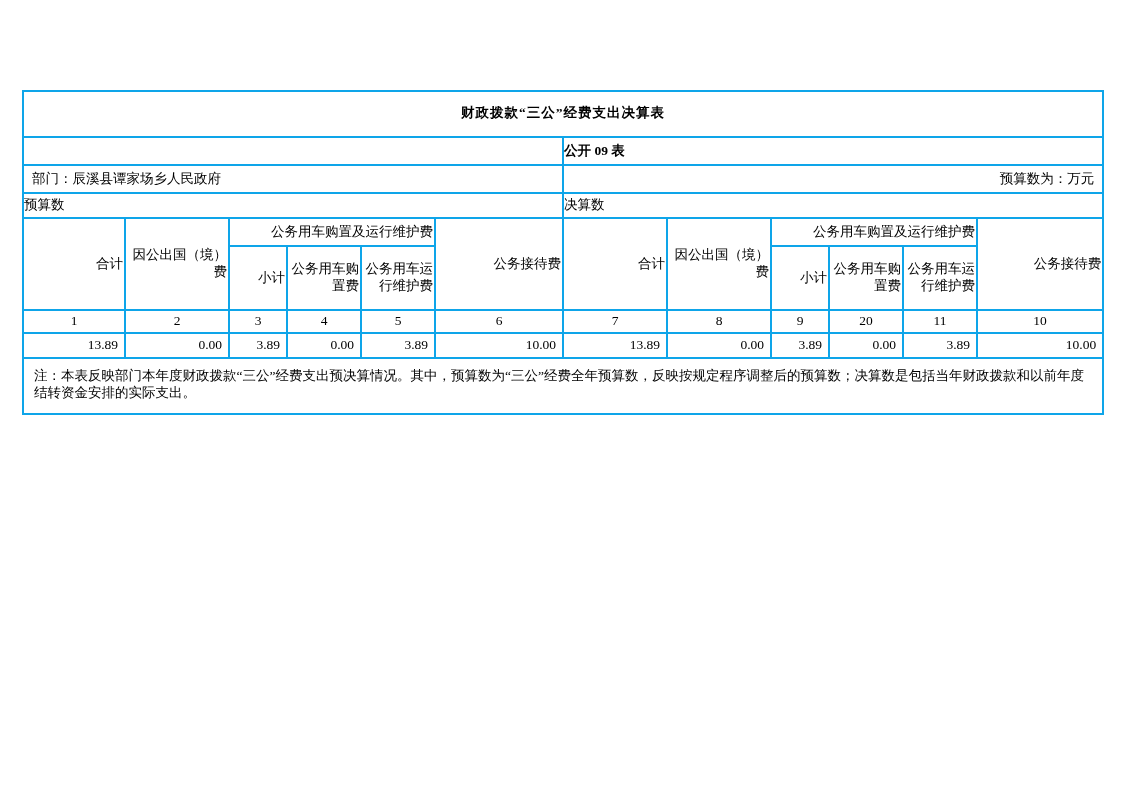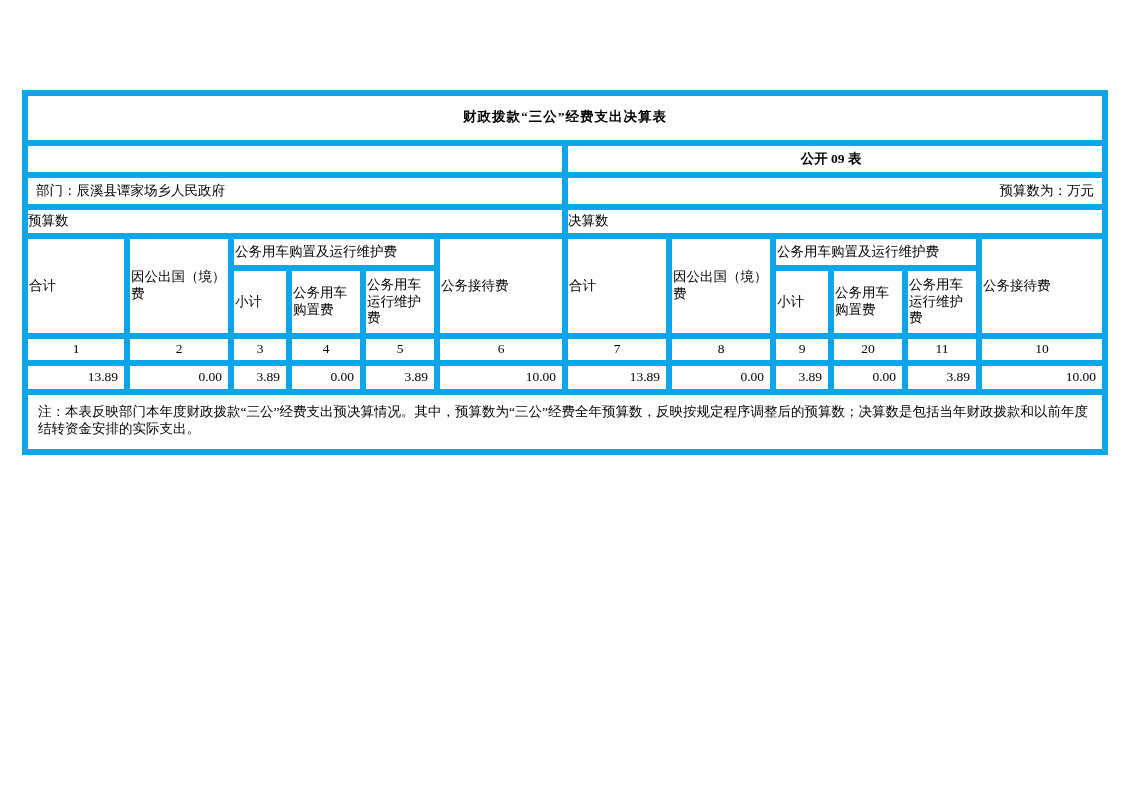--- a/index.html
+++ b/index.html
@@ -20,36 +20,36 @@
     left: 22px;
     top: 90px;
     width: 1080px;
   }
   table.fin {
     border-collapse: collapse;
     width: 1080px;
     table-layout: fixed;
   }
   table.fin td {
-    border: 6px solid #0ea5e9;
+    border: 2px solid #0ea5e9;
     padding: 0;
     font-size: 13.5px;
     line-height: 1.25;
     vertical-align: middle;
   }
   .title-cell {
     text-align: center;
     font-size: 20px;
     font-weight: bold;
     letter-spacing: 1px;
     height: 34px;
     padding: 4px 0 6px 0 !important;
   }
   .pub-cell {
-    text-align: center;
+    text-align: left;
     font-weight: bold;
     font-size: 14px;
     height: 26px;
     padding-right: 8px !important;
   }
   .blank-cell {
     height: 26px;
   }
   .dept-cell {
     text-align: left;
@@ -62,21 +62,21 @@
     padding-right: 8px !important;
     height: 26px;
     font-size: 13.5px;
   }
   .grp-cell {
     text-align: left;
     height: 23px;
     font-size: 13.5px;
   }
   .hdr-cell {
-    text-align: left;
+    text-align: right;
     font-size: 13.5px;
     padding: 2px 1px !important;
   }
   .hdr-tall {
     height: 72px;
   }
   .hdr-sub {
     height: 22px;
   }
   .num-row td {

